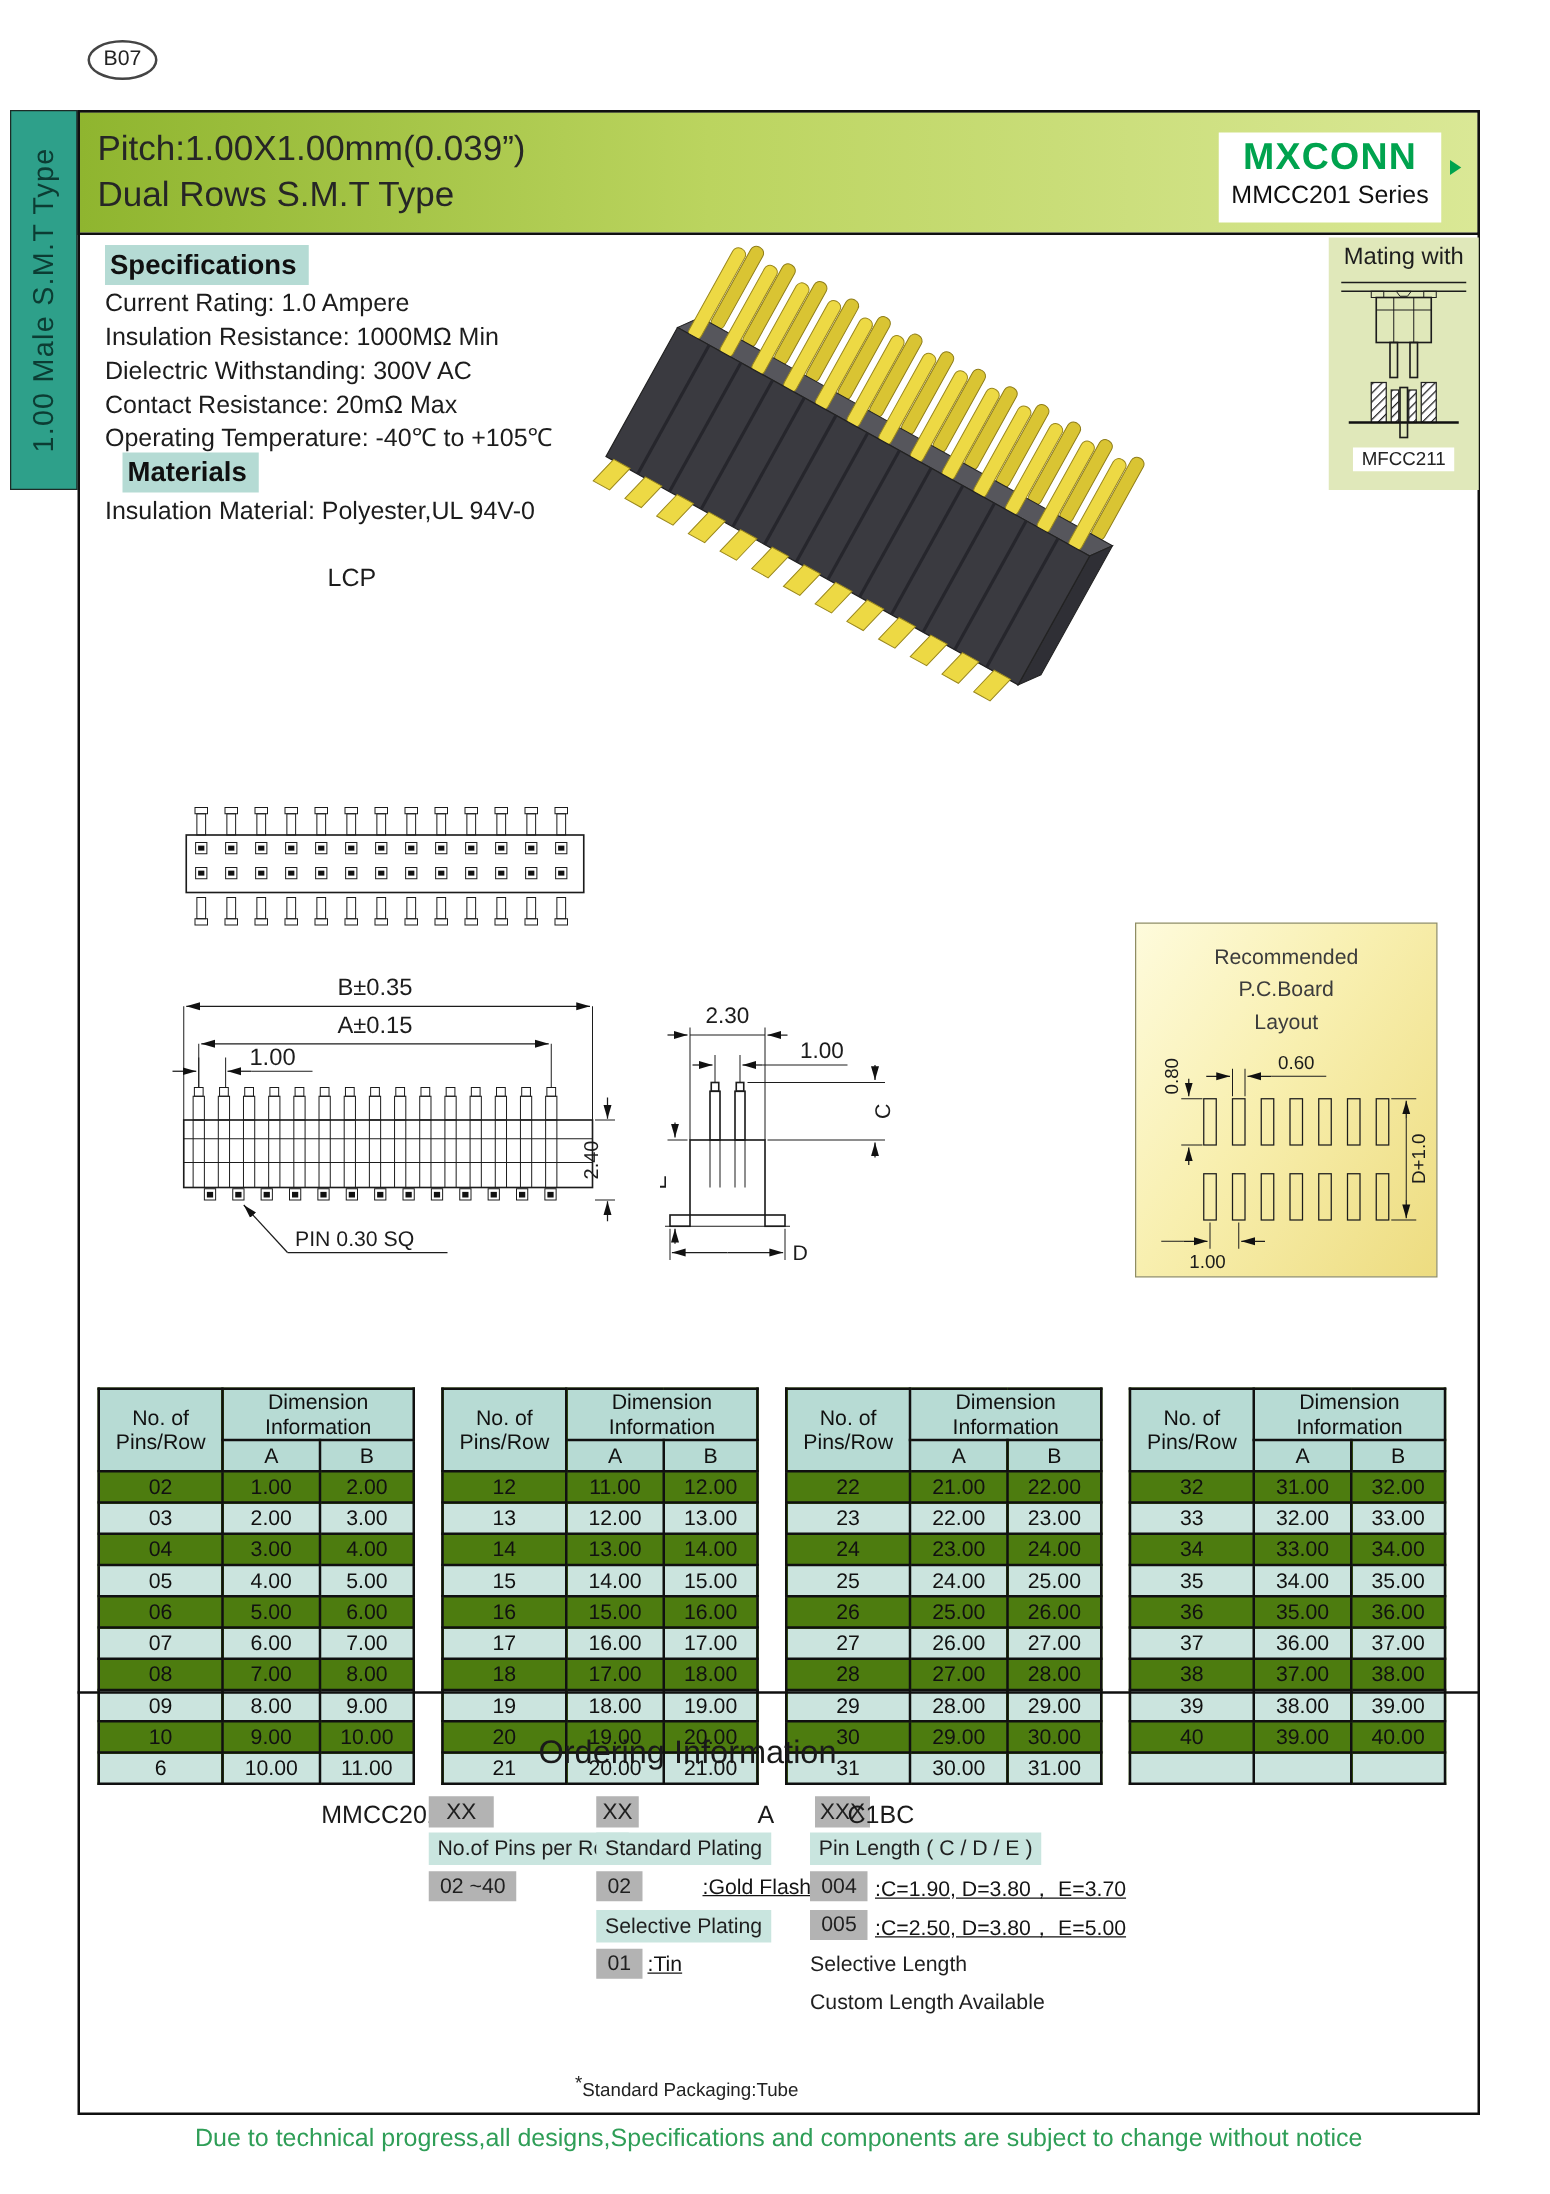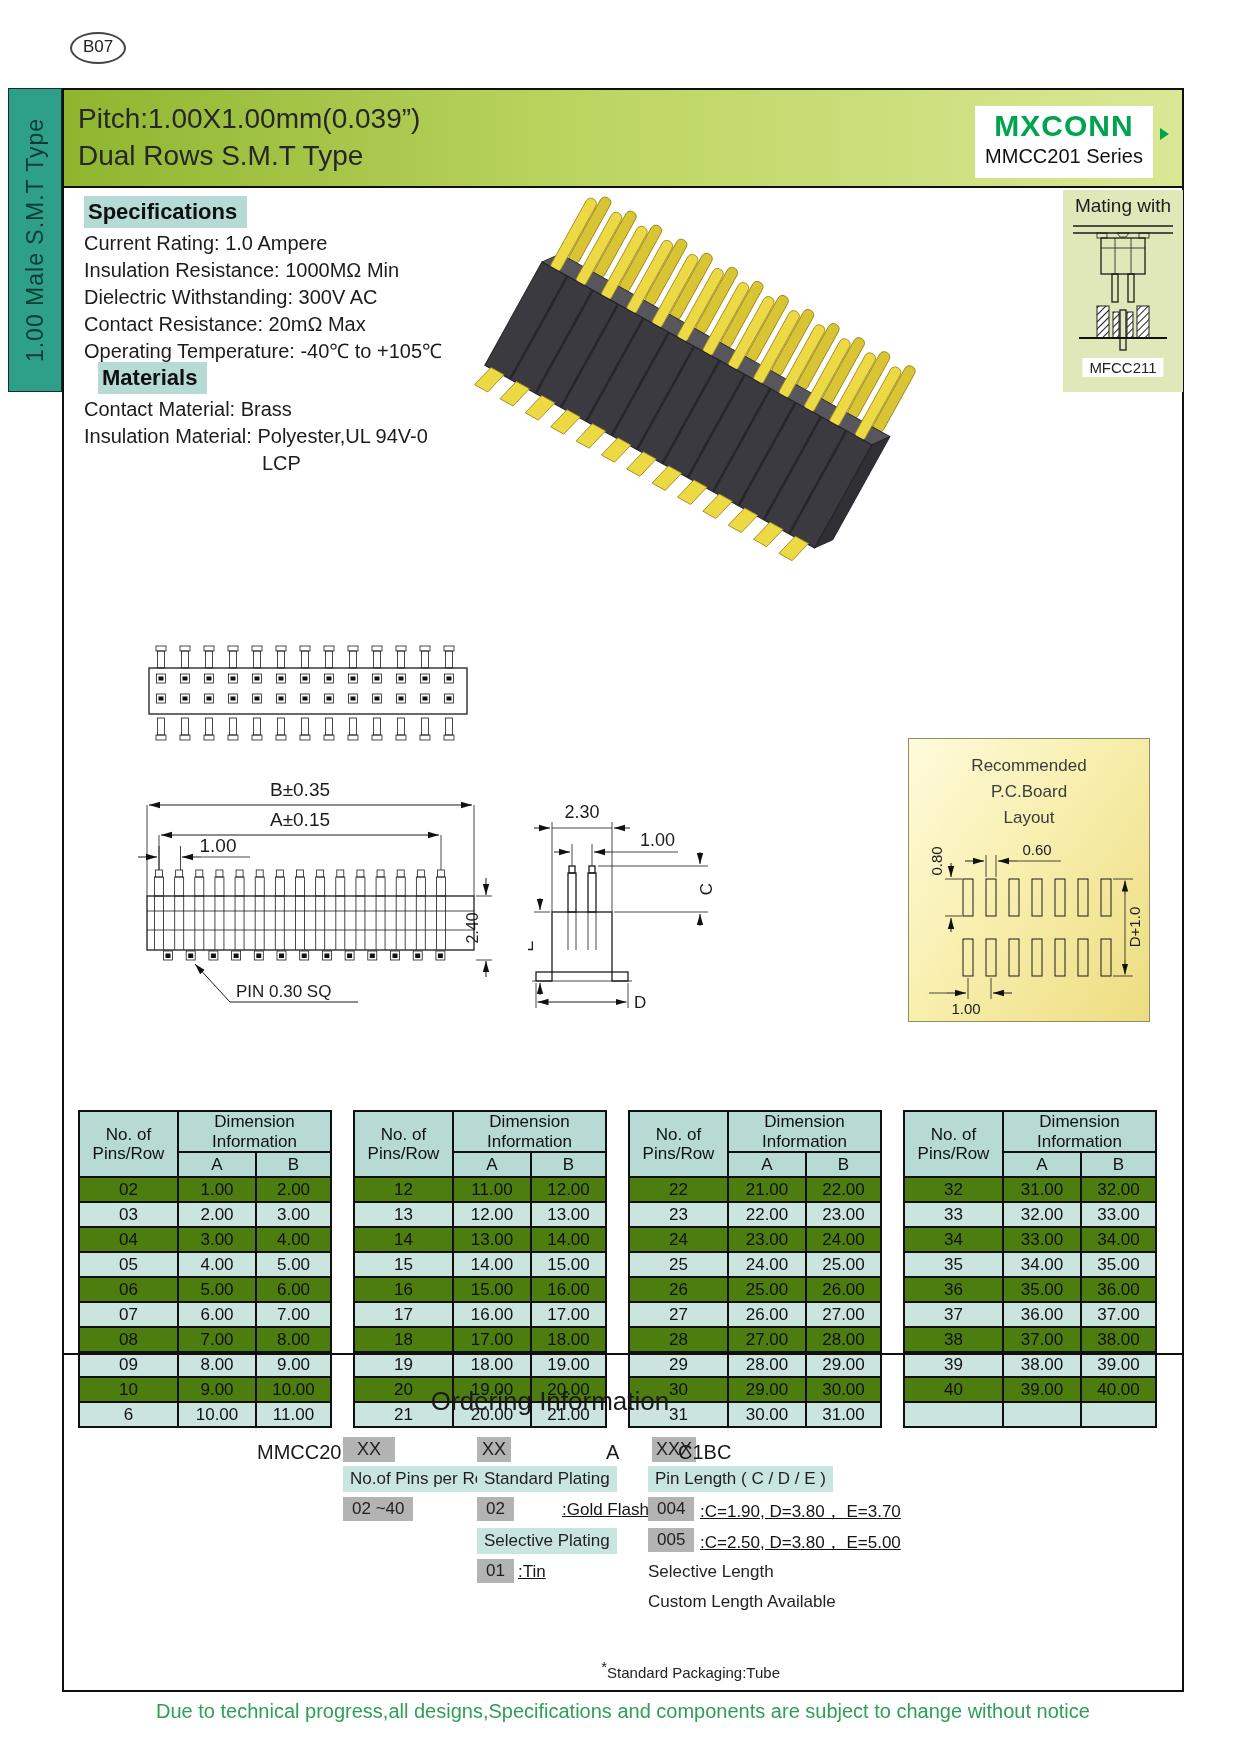--- a/index.html
+++ b/index.html
@@ -40,21 +40,21 @@
   
   .divider{background:#101010;}
   
   .ordtitle{font-size:26px;color:#1a1a1a;text-align:center;}
   .otext{font-size:20px;color:#1a1a1a;white-space:nowrap;}
   .gbox{background:#B3B3B3;color:#1f1f1f;text-align:center;font-size:18px;padding:2px 0;box-sizing:border-box;}
   .gboxp{background:#B3B3B3;color:#1f1f1f;font-size:17px;padding:2px 9px;display:inline-block;}
   .tlabel{background:#C9E5DF;color:#1f1f1f;font-size:17px;padding:3px 7px;display:inline-block;white-space:nowrap;}
   .uval{font-size:17px;color:#141414;text-decoration:underline;white-space:nowrap;}
   .plain17{font-size:17px;color:#1f1f1f;white-space:nowrap;}
-  .pack{font-size:15px;color:#222;text-align:right;}
+  .pack{font-size:15px;color:#222;text-align:left;}
   .pack sup{font-size:15px;}
   .footer{font-size:20px;color:#2F9E57;text-align:center;white-space:nowrap;}
   svg text{font-family:"Liberation Sans",sans-serif;fill:#1c1c1c;}
   svg .ln{stroke:#1c1c1c;stroke-width:1.3;fill:none;}
   svg .thin{stroke:#1c1c1c;stroke-width:0.8;fill:none;}
   svg .dim{stroke:#1c1c1c;stroke-width:1;fill:none;}
 </style>
 </head>
 <body>
 
@@ -126,21 +126,20 @@
     <div>Insulation Resistance: 1000MΩ Min</div>
     <div>Dielectric Withstanding: 300V AC</div>
     <div>Contact Resistance: 20mΩ Max</div>
     <div>Operating Temperature: -40℃ to +105℃</div>
   </div>
 
   <div class="abs" style="left:84px;top:362px;padding-left:14px;">
     <span class="shead">Materials</span>
   </div>
   <div class="abs slines" style="left:84px;top:396px;">
-    <div>Contact Material: Brass</div>
     <div>Insulation Material: Polyester,UL 94V-0</div>
   </div>
   <div class="abs slines" style="left:262px;top:450px;">
     <div>LCP</div>
   </div>
 
   <svg class="abs" style="left:470px;top:192px;" width="460" height="398" viewBox="0 0 460 398">
     <g transform="translate(72,70) rotate(29)">
       <g>
         <rect x="21" y="-88" width="11" height="74" rx="5" fill="#D9C433" stroke="#8f7d18" stroke-width="0.8"></rect>

